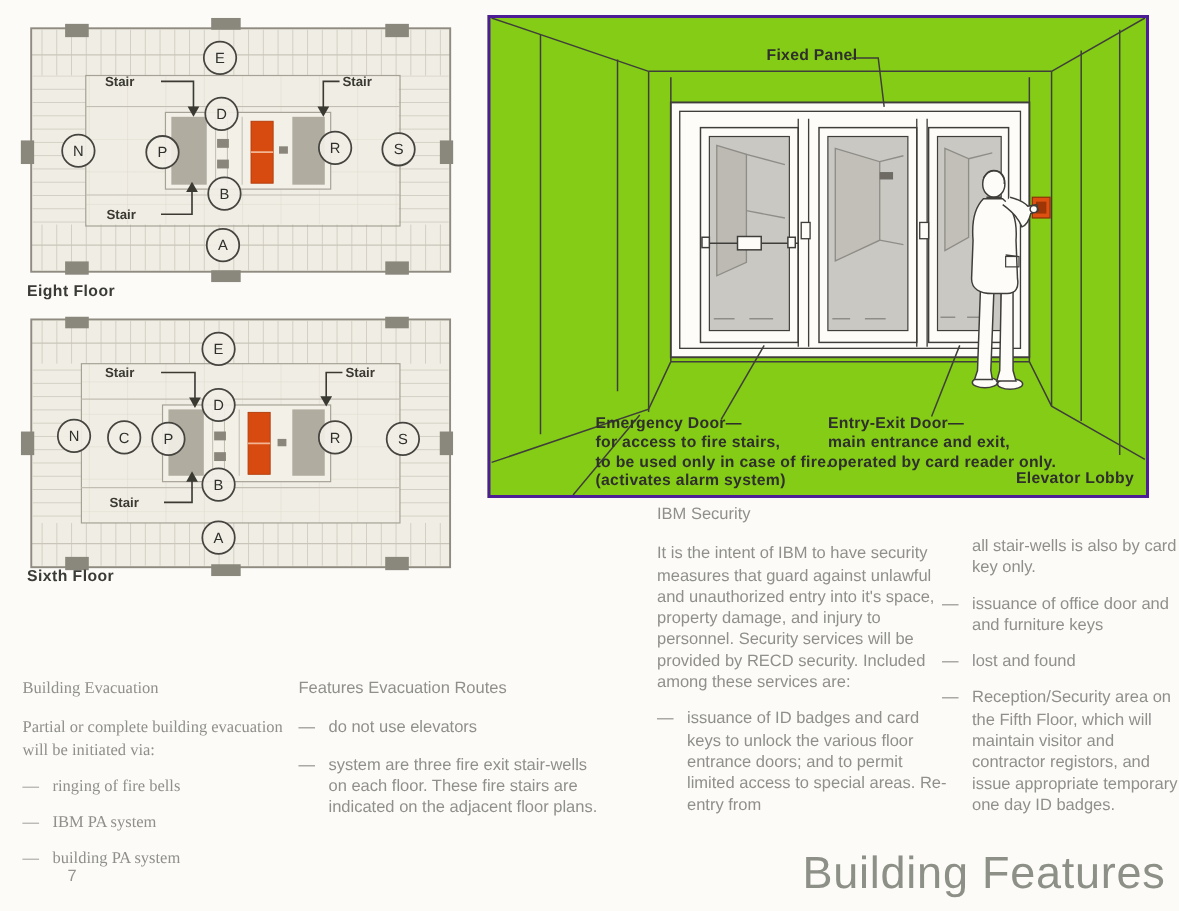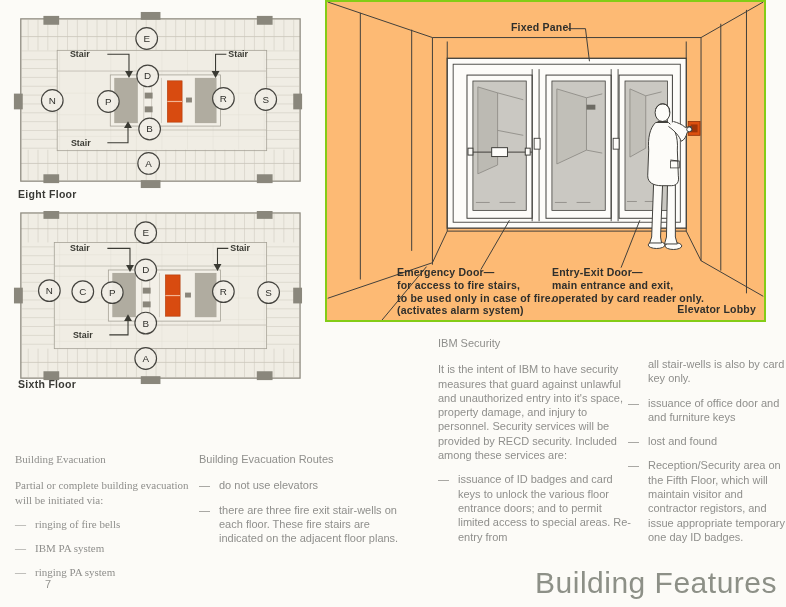--- a/index.html
+++ b/index.html
@@ -8,22 +8,22 @@
     background:#fcfbf7;
     font-family:"Liberation Sans", sans-serif;
   }
   .abs{position:absolute;}
   
   .plan-label{
     font-size:10.5px;font-weight:700;color:#3a3a36;letter-spacing:.3px;
   }
   
   .illus{
-    position:absolute;left:325px;top:0;width:437px;height:318px;
-    border:2px solid #84cc16;background:#fdba74;
+    position:absolute;left:325px;top:10px;width:437px;height:318px;
+    border:2px solid #4c1d95;background:#84cc16;
   }
   .illus svg{position:absolute;left:0;top:0;}
   .illus-label{
     position:absolute;font-size:10.5px;color:#2f2f2c;line-height:1.22;
     white-space:pre-line;letter-spacing:.2px;font-weight:700;
   }
   
   .col{position:absolute;font-size:11px;line-height:1.3;color:#8f8f8c;}
   .col .h{margin:0 0 12px;}
   .col p{margin:0 0 10px;}
@@ -323,33 +323,33 @@
   <div class="bullet">
     <span class="dash">—</span>
     <span>ringing of fire bells</span>
   </div>
   <div class="bullet">
     <span class="dash">—</span>
     <span>IBM PA system</span>
   </div>
   <div class="bullet">
     <span class="dash">—</span>
-    <span>ringing PA system</span>
+    <span>building PA system</span>
   </div>
 </div>
 
 <div class="col" style="left:199px;top:452px;width:205px;">
-  <div class="h">Building Evacuation Routes</div>
+  <div class="h">Features Evacuation Routes</div>
   <div class="bullet">
     <span class="dash">—</span>
     <span>do not use elevators</span>
   </div>
   <div class="bullet">
     <span class="dash">—</span>
-    <span>there are three fire exit stair-wells on each floor. These fire stairs are indicated on the adjacent floor plans.</span>
+    <span>system are three fire exit stair-wells on each floor. These fire stairs are indicated on the adjacent floor plans.</span>
   </div>
 </div>
 
 <div class="col" style="left:438px;top:336px;width:196px;">
   <div class="h">IBM Security</div>
   <p>It is the intent of IBM to have security measures that guard against unlawful and unauthorized entry into it's space, property damage, and injury to personnel. Security services will be provided by RECD security. Included among these services are:</p>
   <div class="bullet">
     <span class="dash">—</span>
     <span>issuance of ID badges and card keys to unlock the various floor entrance doors; and to permit limited access to special areas. Re-entry from</span>
   </div>

